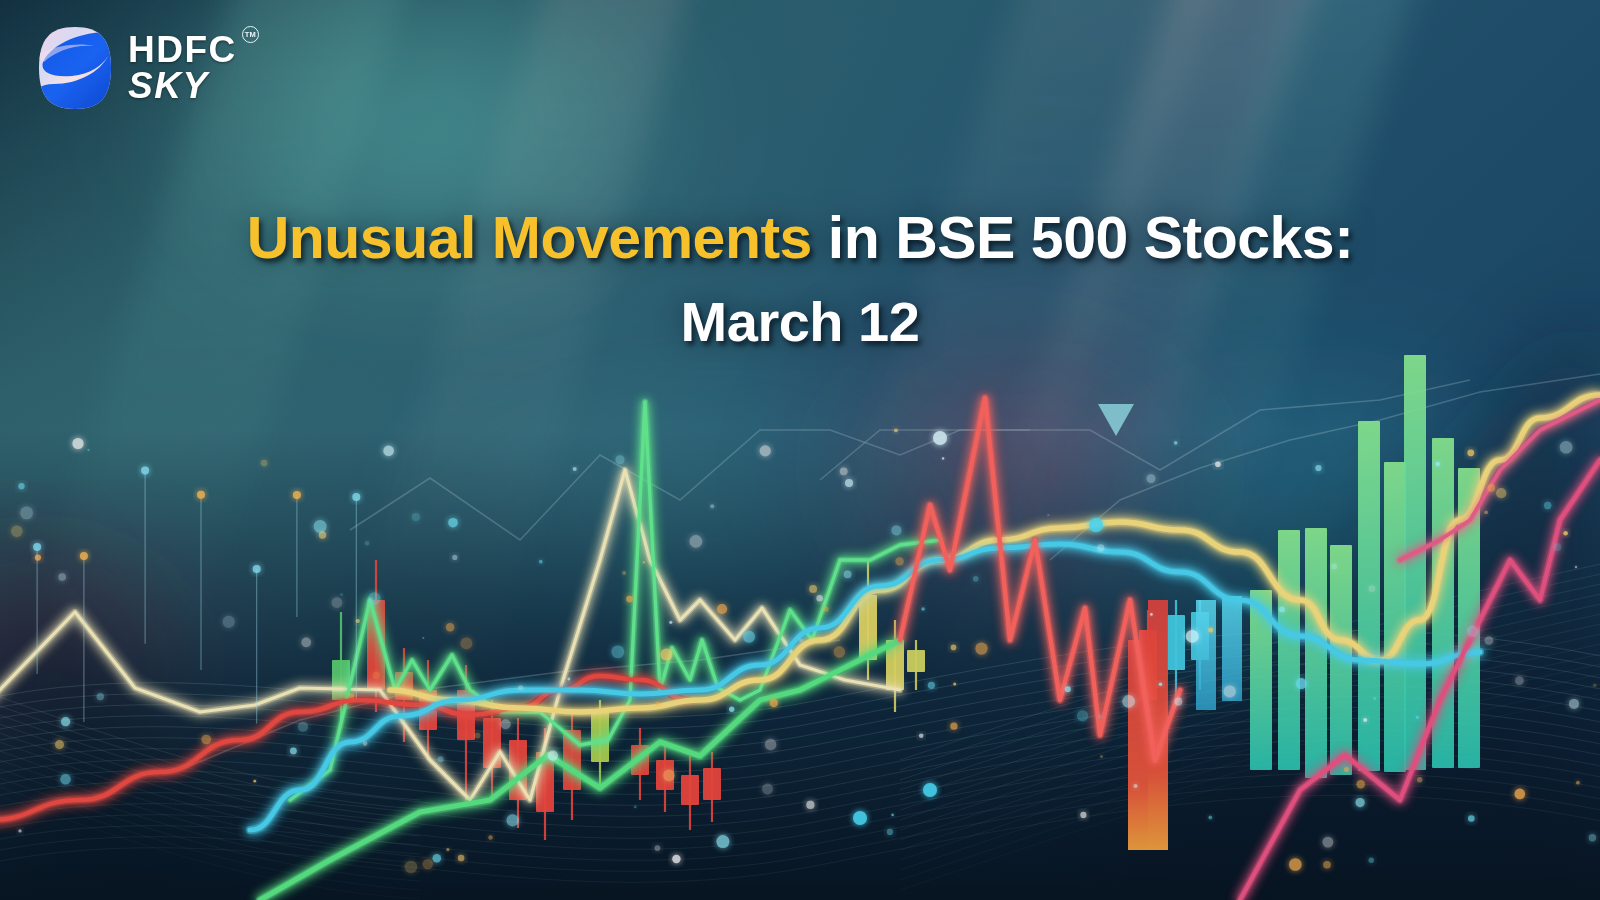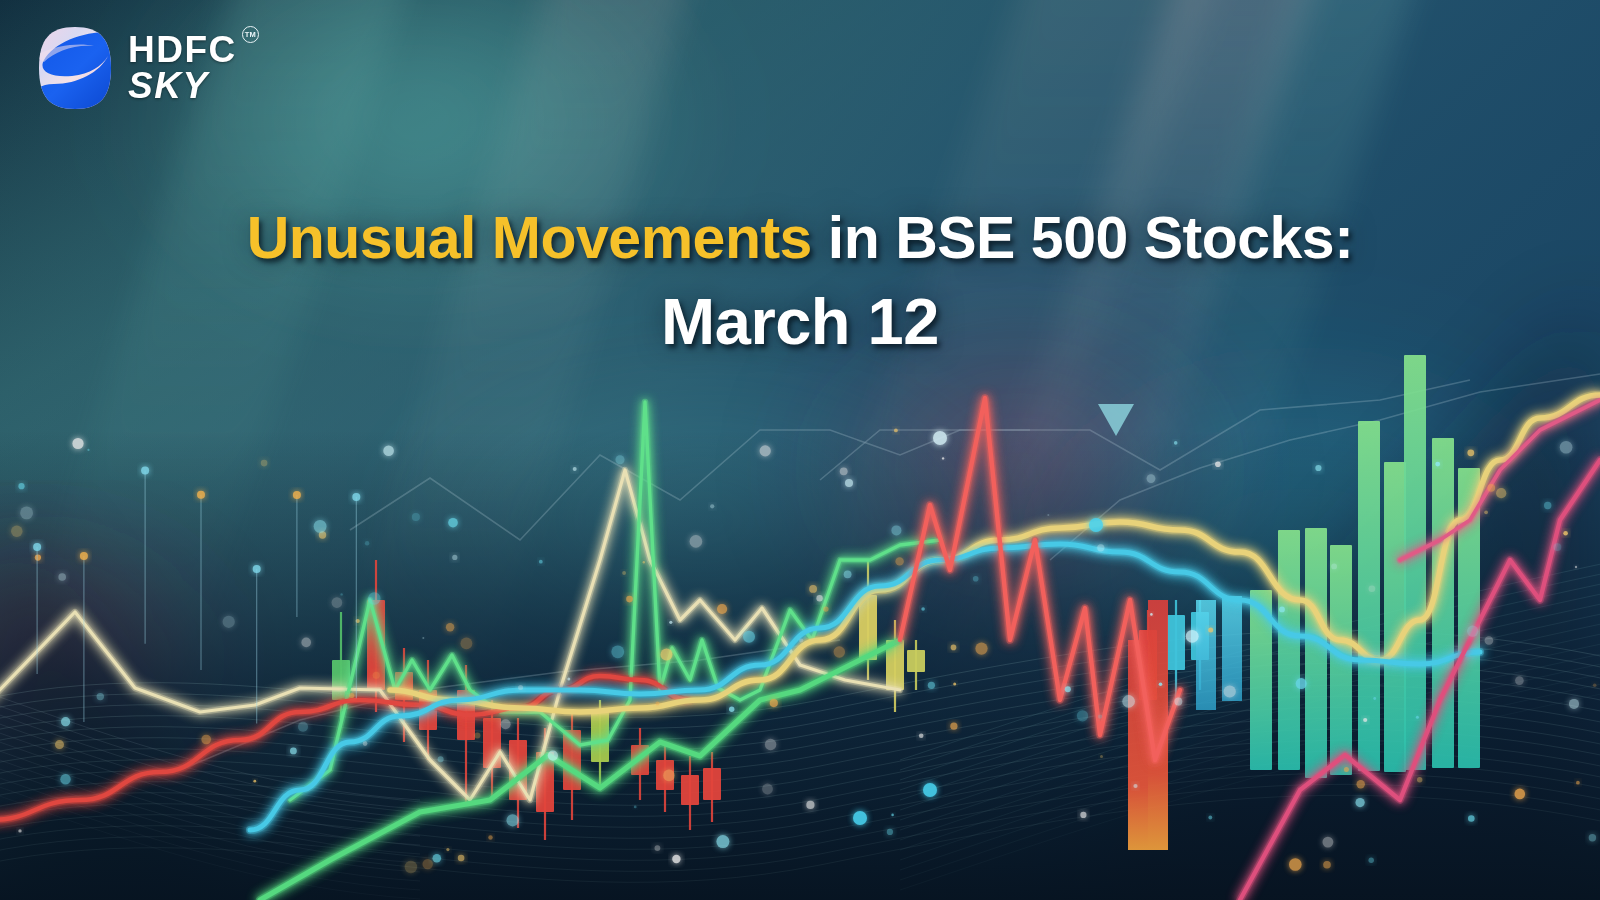--- a/index.html
+++ b/index.html
@@ -35,21 +35,21 @@
     position:absolute;left:0;right:0;top:196px;text-align:center;z-index:40;
     padding:0 92px;
   }
   .title-line{
     font-size:59px;font-weight:700;line-height:84px;letter-spacing:-0.5px;
     color:#ffffff;
     text-shadow:3px 4px 5px rgba(5,18,28,.72), 0 0 26px rgba(10,30,45,.5);
     white-space:nowrap;
   }
   .hl{color:#F6C12A;}
-  .title-line.l2{font-size:65px;}
+  .title-line.l2{font-size:56px;}
 </style>
 </head>
 <body>
 
 <div class="stage">
 
   <svg class="layer" viewBox="0 0 1600 900" preserveAspectRatio="none">
     <defs>
       <linearGradient id="bgMain" x1="0" y1="0" x2="1" y2="1">
         <stop offset="0%" stop-color="#123040"></stop>

